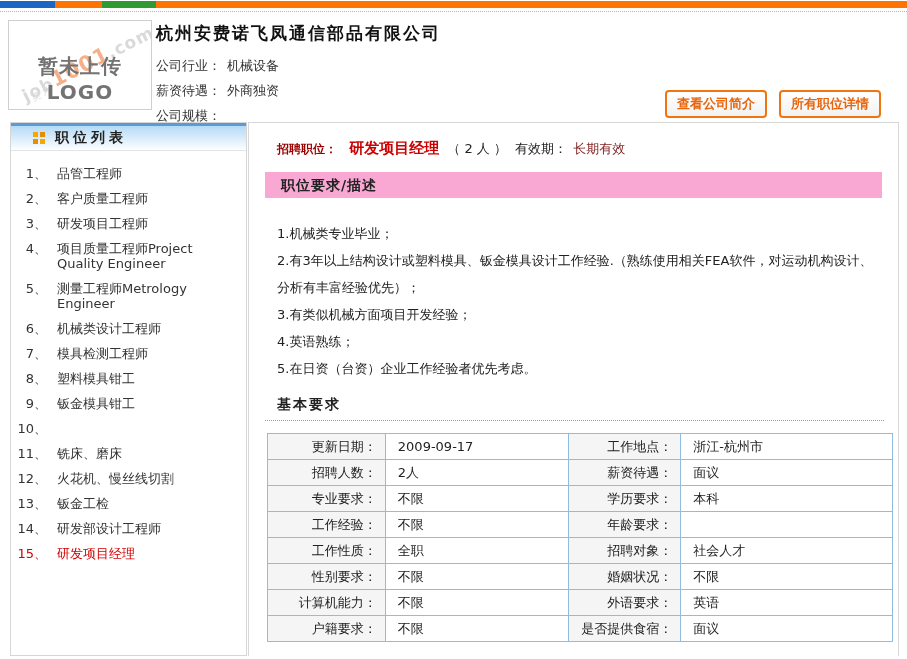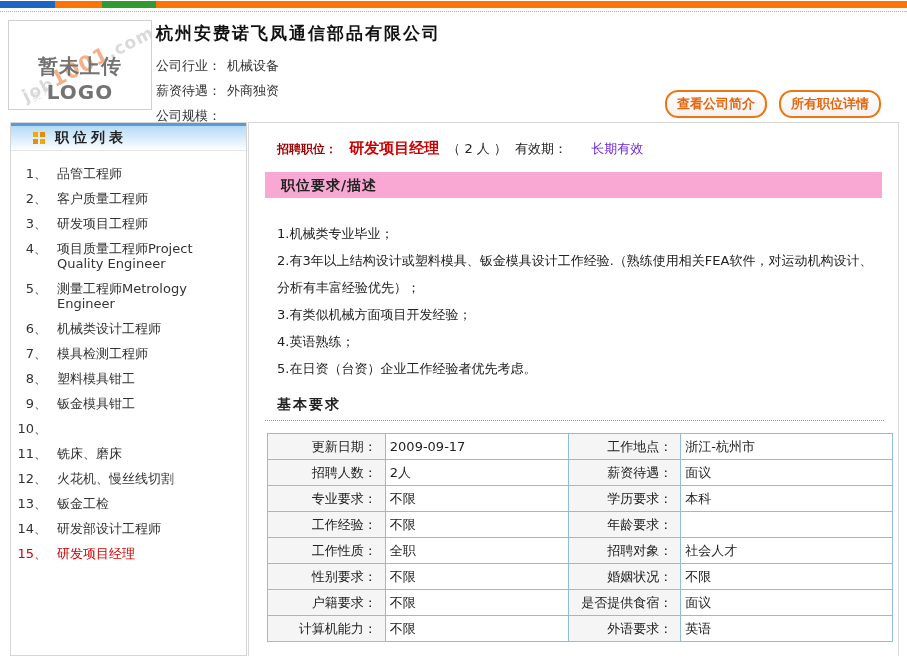--- a/index.html
+++ b/index.html
@@ -22,21 +22,21 @@
   .logo-watermark .wm-mid { color:#f5b089; font-size:21px; }
   .logo-watermark-sub { position:absolute; left:22px; top:66px; transform:rotate(-27deg);
     font-size:9px; color:#d9d9d9; letter-spacing:3px; }
   .logo-text { position:absolute; left:0; right:0; top:32px; text-align:center;
     font-size:20px; font-weight:bold; color:#737373; letter-spacing:1px; }
   .company-block { margin-left:148px; padding-top:3px; }
   .company-name { font-size:17px; font-weight:bold; letter-spacing:2px; color:#111; padding-bottom:8px; }
   .info-row { font-size:13px; color:#333; line-height:25px; }
   .info-row .info-label { margin-right:6px; }
   .header-buttons { position:absolute; right:26px; top:74px; }
-  .hdr-btn { display:inline-block; border:2px solid #f0750f; border-radius:13px;
+  .hdr-btn { display:inline-block; border:2px solid #f0750f; border-radius:4px;
     background:linear-gradient(#ffffff,#f2f2f2); color:#e8650d; font-size:13px; font-weight:bold;
     padding:3px 10px; margin-left:12px; cursor:pointer; font-family:inherit; }
 
   
   .main { display:flex; align-items:stretch; height:534px; padding:0 8px 0 10px; }
   .sidebar { width:237px; border:1px solid #d6d6d6; background:#fff; flex:none; }
   .sidebar-header { border-top:3px solid #5b9bd5; height:28px;
     background:linear-gradient(#b5daf5,#eef7fe 80%,#ffffff); display:flex; align-items:center;
     border-bottom:1px solid #e4e4e4; }
   .grid-icon { display:inline-grid; grid-template-columns:5px 5px; grid-gap:2px; margin:0 10px 0 22px; }
@@ -50,30 +50,30 @@
   .sidebar-item .lbl { flex:1; }
   .sidebar-item.active { color:#d40000; }
 
   .content { flex:1; border:1px solid #d8d8d8; border-bottom:none; margin-left:1px;
     background:#fff; padding:16px 14px 0 16px; overflow:hidden; }
   .job-head { font-size:13px; padding-left:12px; margin-bottom:14px; }
   .job-head .jh-label { color:#990000; font-weight:bold; font-size:12px; margin-right:8px; }
   .job-head .jh-title { color:#cc0000; font-weight:bold; font-size:15px; }
   .job-head .jh-count { color:#222; margin:0 4px; }
   .job-head .jh-valid-label { color:#222; }
-  .job-head .jh-valid { color:#6d28d9; margin-left:20px; }
+  .job-head .jh-valid { color:#7f1d1d; margin-left:2px; }
   .section-bar { background:#f9a8d4; height:26px; line-height:26px; font-size:14px;
     font-weight:bold; padding-left:16px; letter-spacing:1px; margin-right:2px; }
   .description { padding:22px 10px 0 12px; font-size:13px; line-height:27px; color:#222; min-height:150px; }
   .basic-title { font-size:14px; font-weight:bold; letter-spacing:2px; padding:14px 0 6px 12px;
     border-bottom:1px dotted #9a9a9a; margin-bottom:12px; }
   table.basic { border-collapse:collapse; margin-left:2px; width:626px; }
   table.basic th, table.basic td { border:1px solid #8fbcdf; height:26px; font-size:13px; font-weight:normal; }
   table.basic th { background:#f5f5f5; text-align:right; padding-right:8px; color:#222; }
-  table.basic td { background:#fff; text-align:left; padding-left:4px; }
+  table.basic td { background:#fff; text-align:left; padding-left:12px; }
 </style>
 </head>
 <body>
 
 <div class="page">
 
   <div class="top-stripes">
       <span class="stripe" style="background: rgb(26, 102, 194); width: 55px;"></span>
       <span class="stripe" style="background: rgb(255, 115, 0); width: 47px;"></span>
       <span class="stripe" style="background: rgb(47, 154, 47); width: 54px;"></span>
@@ -231,30 +231,30 @@
               <th>招聘对象：</th>
               <td>社会人才</td>
             </tr>
             <tr>
               <th>性别要求：</th>
               <td>不限</td>
               <th>婚姻状况：</th>
               <td>不限</td>
             </tr>
             <tr>
+              <th>计算机能力：</th>
+              <td>不限</td>
+              <th>外语要求：</th>
+              <td>英语</td>
+            </tr>
+            <tr>
               <th>户籍要求：</th>
               <td>不限</td>
               <th>是否提供食宿：</th>
               <td>面议</td>
             </tr>
-            <tr>
-              <th>计算机能力：</th>
-              <td>不限</td>
-              <th>外语要求：</th>
-              <td>英语</td>
-            </tr>
           </tbody>
       </table>
 
     </div>
   </div>
 
 </div>
 
 </body></html>

